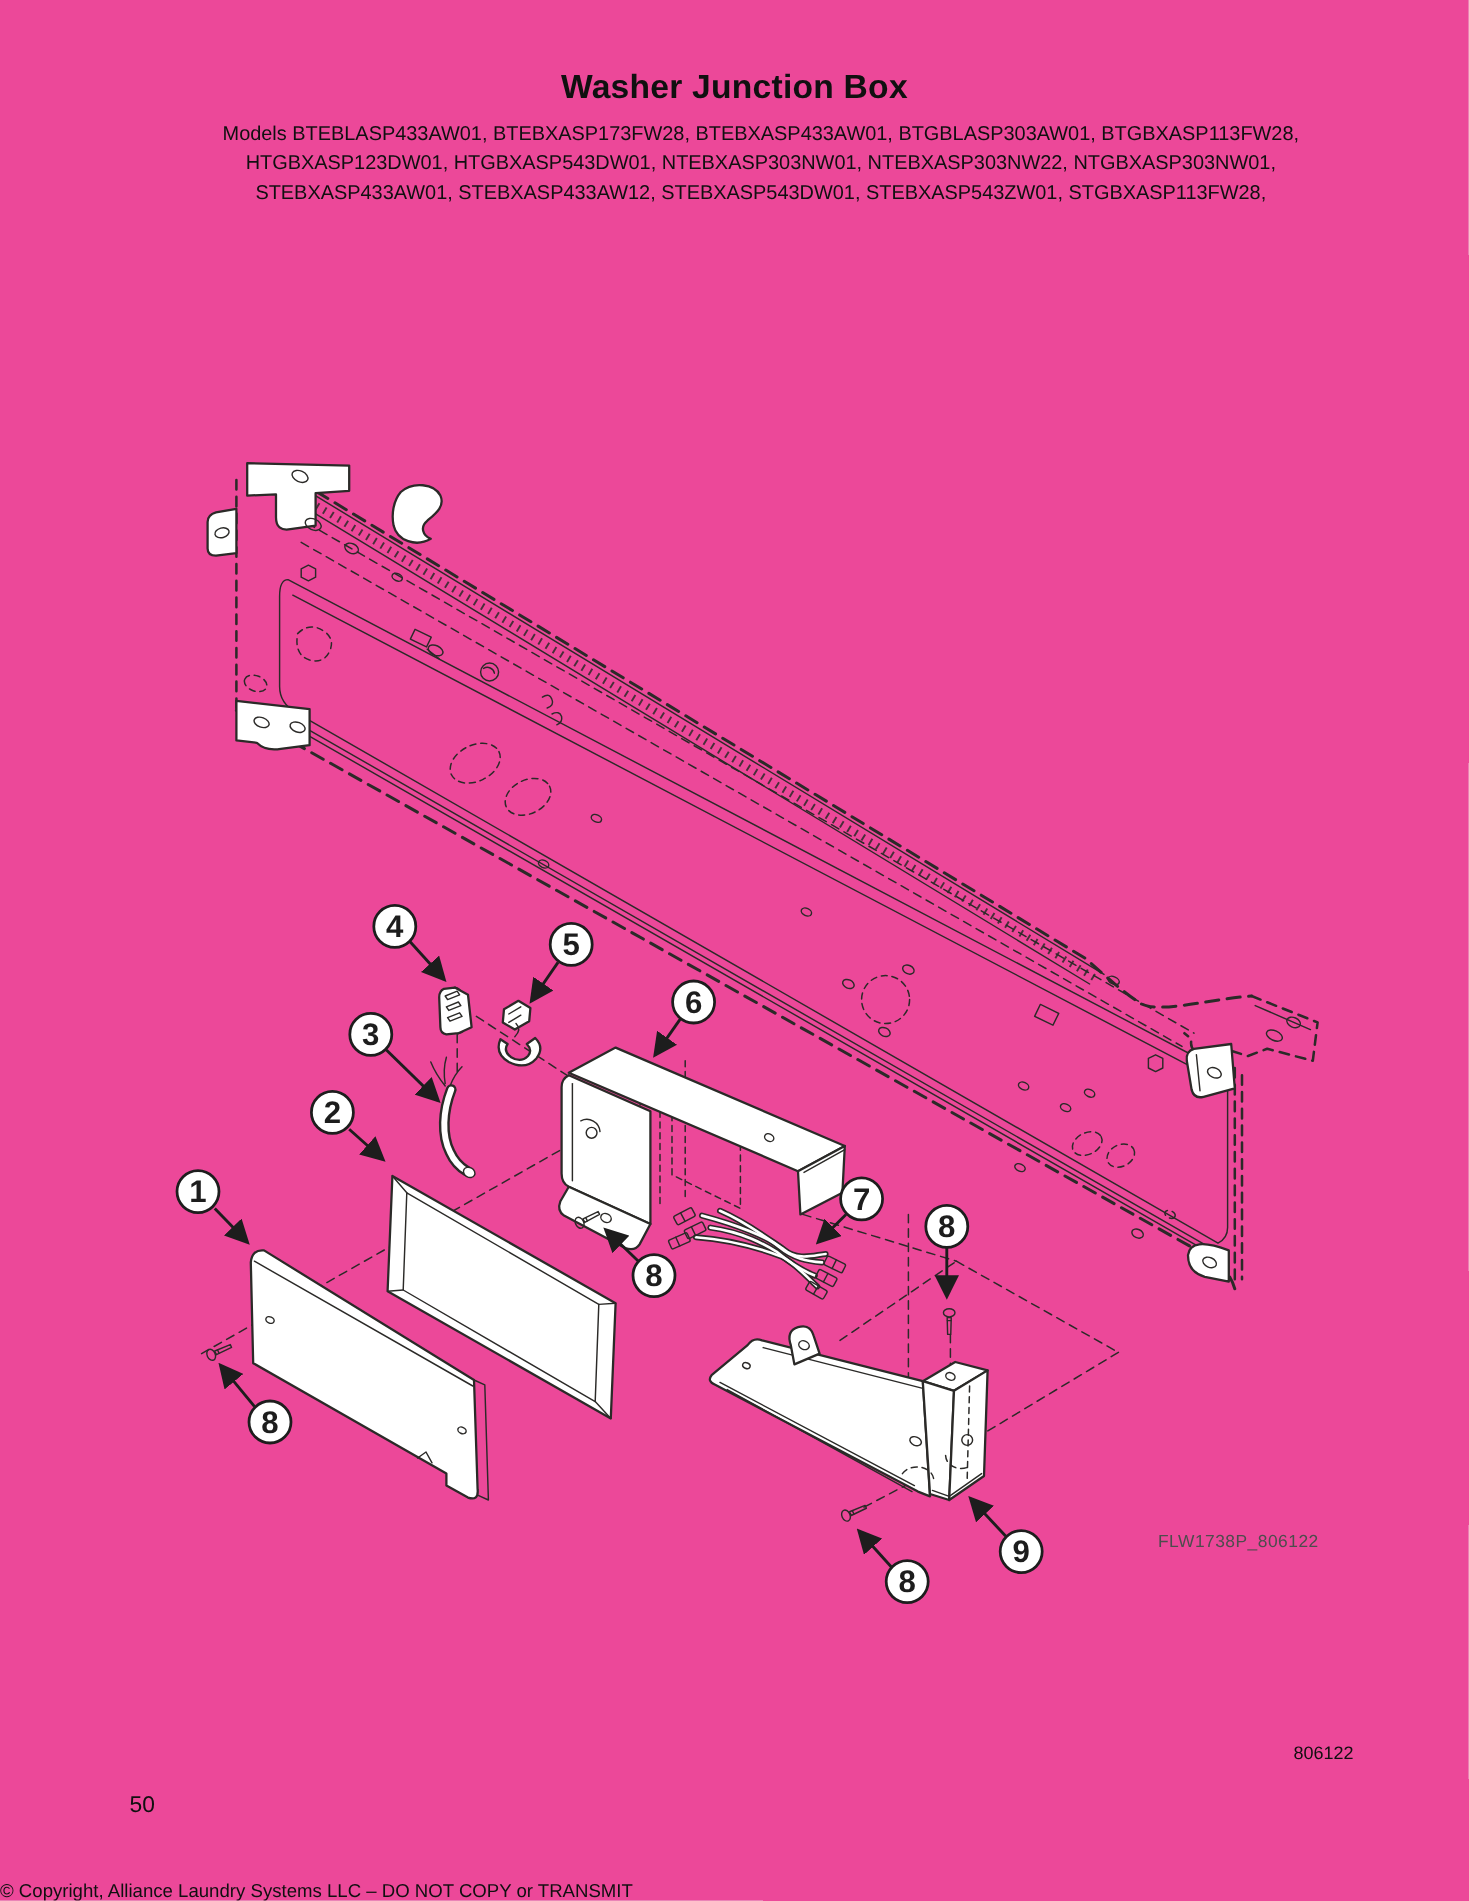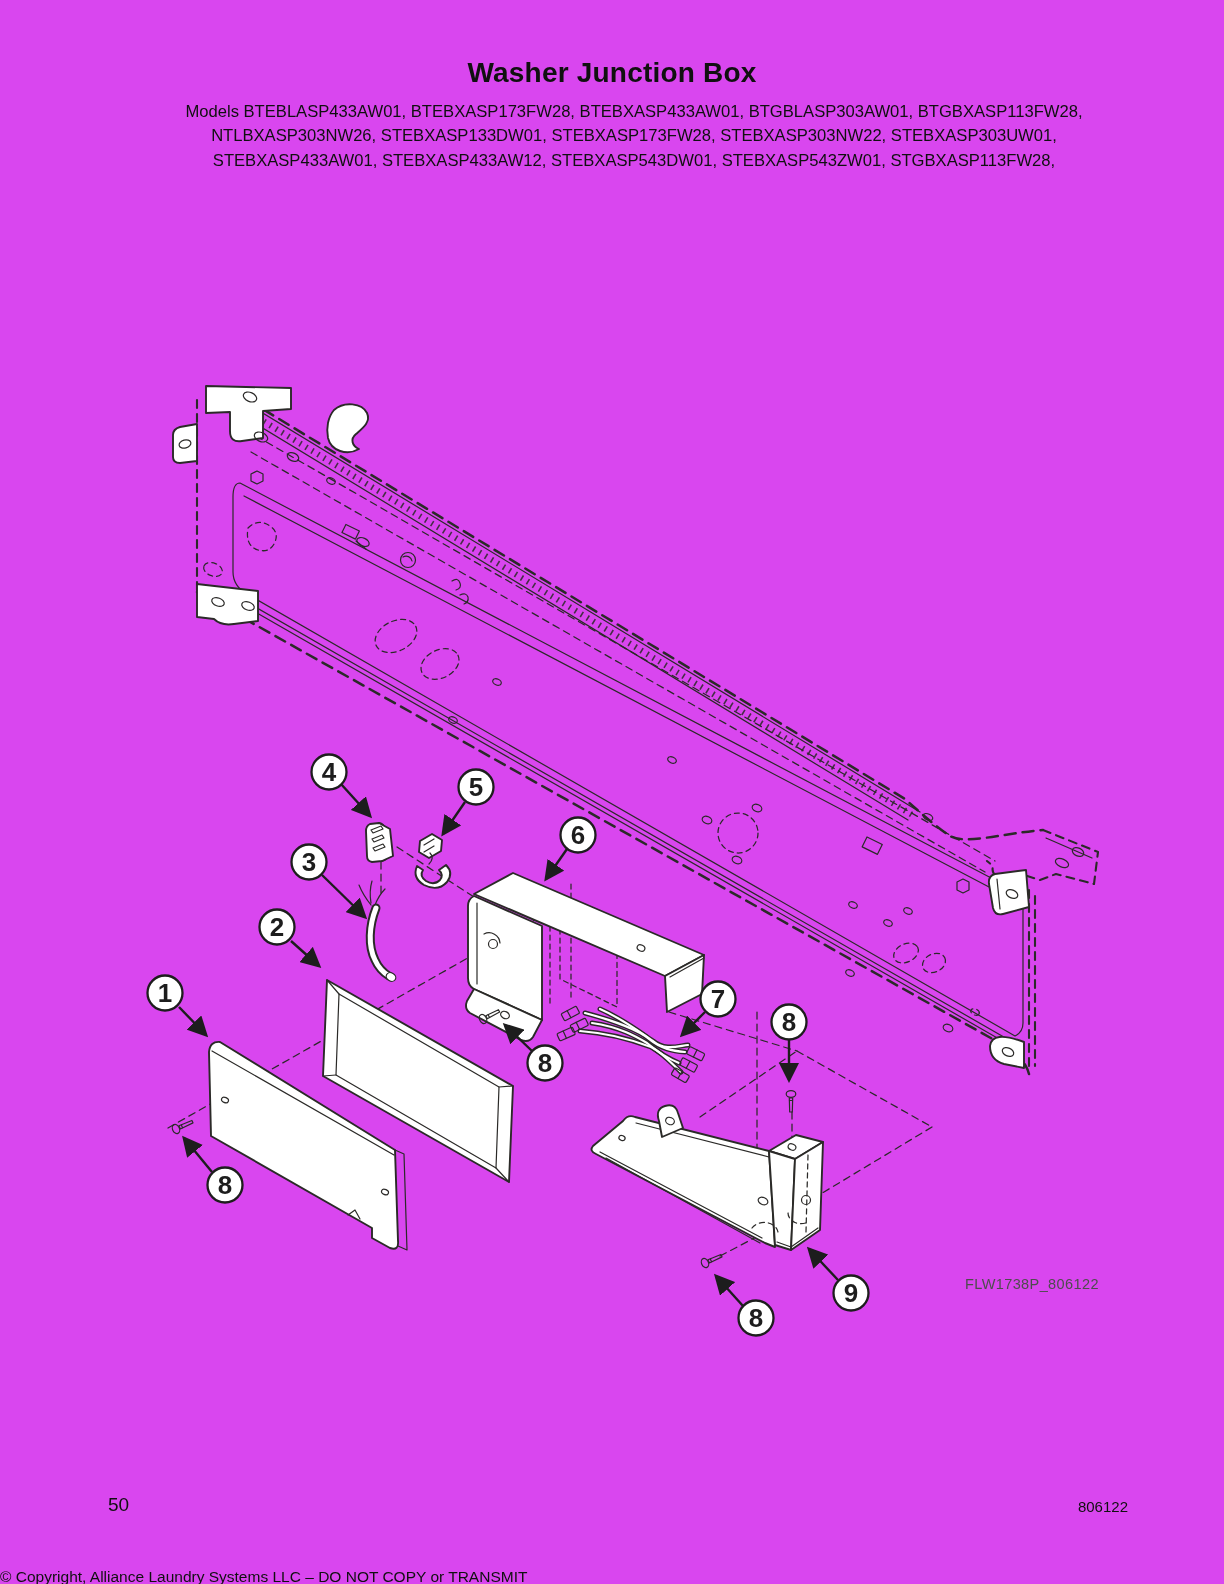--- a/index.html
+++ b/index.html
@@ -1,18 +1,18 @@
 <!DOCTYPE html>
 <html><head>
 <meta charset="utf-8">
 <style>
   html,body { margin:0; padding:0; background:#e8e8e8; }
   .page {
     position:relative; width:1224px; height:1584px; margin:0 auto;
-    background:#d946ef; overflow:hidden;
+    background:#ec4899; overflow:hidden;
     font-family:"Liberation Sans", sans-serif; color:#151515;
   }
   .header { position:absolute; top:57px; left:0; width:100%; text-align:center; }
   .page-title { margin:0 0 11px 0; font-size:28px; font-weight:bold; letter-spacing:.2px; color:#101010; }
   .models { font-size:16.6px; line-height:24.3px; color:#101010;padding-left:44px; }
   .models div { white-space:nowrap; }
   svg.diagram { position:absolute; left:0; top:0; width:1224px; height:1584px; }
 
   
   .ln   { stroke:#2b2a28; fill:none; stroke-width:1.9; stroke-linecap:round; stroke-linejoin:round; }
@@ -23,32 +23,32 @@
   .d1   { stroke-width:1.25; stroke-dasharray:7 5; }   
   .d2   { stroke-width:1.25; stroke-dasharray:5 4; }   
   .hatch{ stroke:#2b2a28; stroke-width:6; stroke-dasharray:1.6 5.4; opacity:.85; }
   .arrow{ stroke:#1d1d1d; stroke-width:2.4; fill:none; }
   .callout circle { fill:#ffffff; stroke:#1d1d1d; stroke-width:2.3; }
   .callout text { font-family:"Liberation Sans",sans-serif; font-size:26px; font-weight:bold; fill:#1d1d1d; text-anchor:middle; }
   .figcode { font-family:"Liberation Sans",sans-serif; font-size:14.5px; fill:#4d4d4d; letter-spacing:.4px; }
 
   .footer-left  { position:absolute; left:108px;  top:1494px; font-size:19px; color:#101010; }
   .footer-center{ position:absolute; left:0; width:100%; top:1568px; text-align:left; font-size:15.5px; color:#101010; }
-  .footer-right { position:absolute; right:96px; top:1498px; font-size:15px; color:#101010; }
+  .footer-right { position:absolute; right:96px; top:1453px; font-size:15px; color:#101010; }
 </style>
 </head>
 <body>
 
 <div class="page">
 
   <div class="header">
     <h1 class="page-title">Washer Junction Box</h1>
     <div class="models">
       <div>Models BTEBLASP433AW01, BTEBXASP173FW28, BTEBXASP433AW01, BTGBLASP303AW01, BTGBXASP113FW28,</div>
-      <div>NTLBXASP303NW26, STEBXASP133DW01, STEBXASP173FW28, STEBXASP303NW22, STEBXASP303UW01,</div>
+      <div>HTGBXASP123DW01, HTGBXASP543DW01, NTEBXASP303NW01, NTEBXASP303NW22, NTGBXASP303NW01,</div>
       <div>STEBXASP433AW01, STEBXASP433AW12, STEBXASP543DW01, STEBXASP543ZW01, STGBXASP113FW28,</div>
     </div>
   </div>
 
   <svg class="diagram" viewBox="0 0 1224 1584">
     <defs>
       <marker id="ah" viewBox="0 0 10 10" refX="8.5" refY="5" markerWidth="8.5" markerHeight="8.5" orient="auto-start-reverse">
         <path d="M0,0 L10,5 L0,10 z" fill="#1d1d1d"></path>
       </marker>
     </defs>

